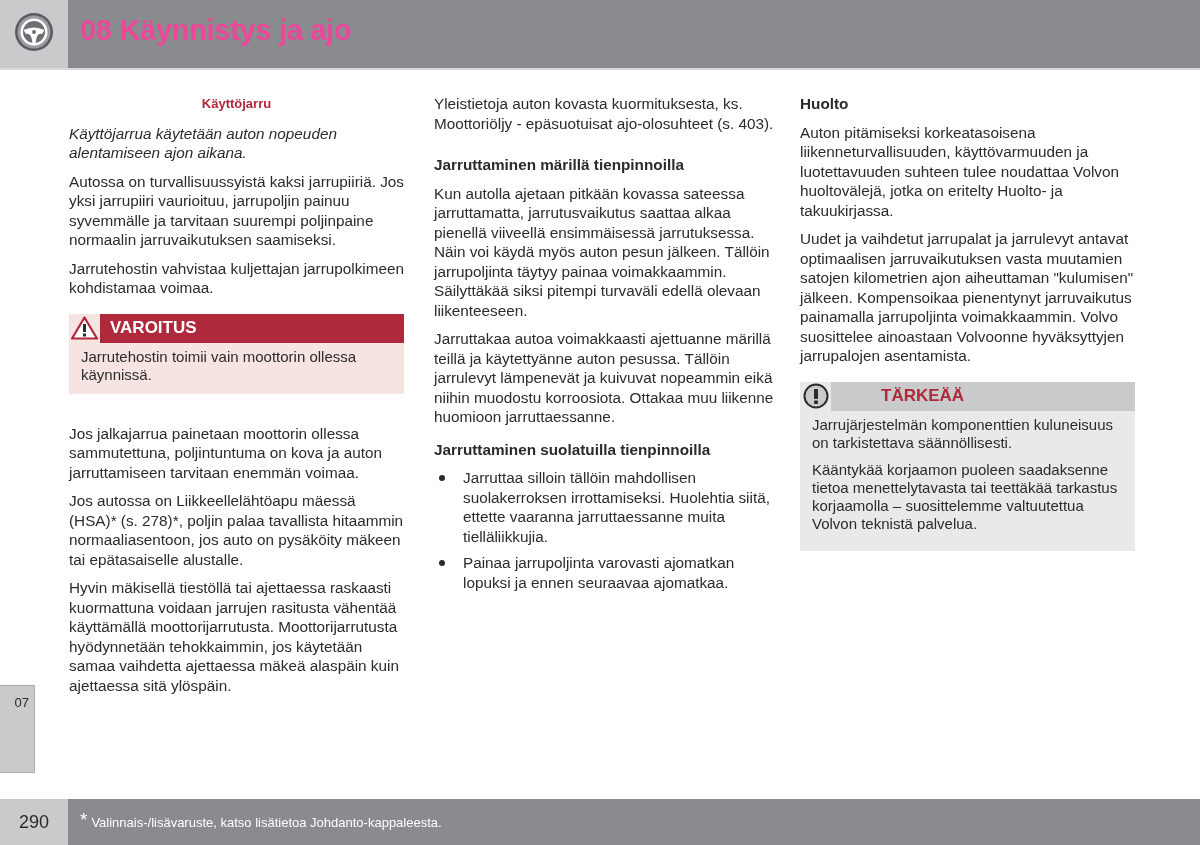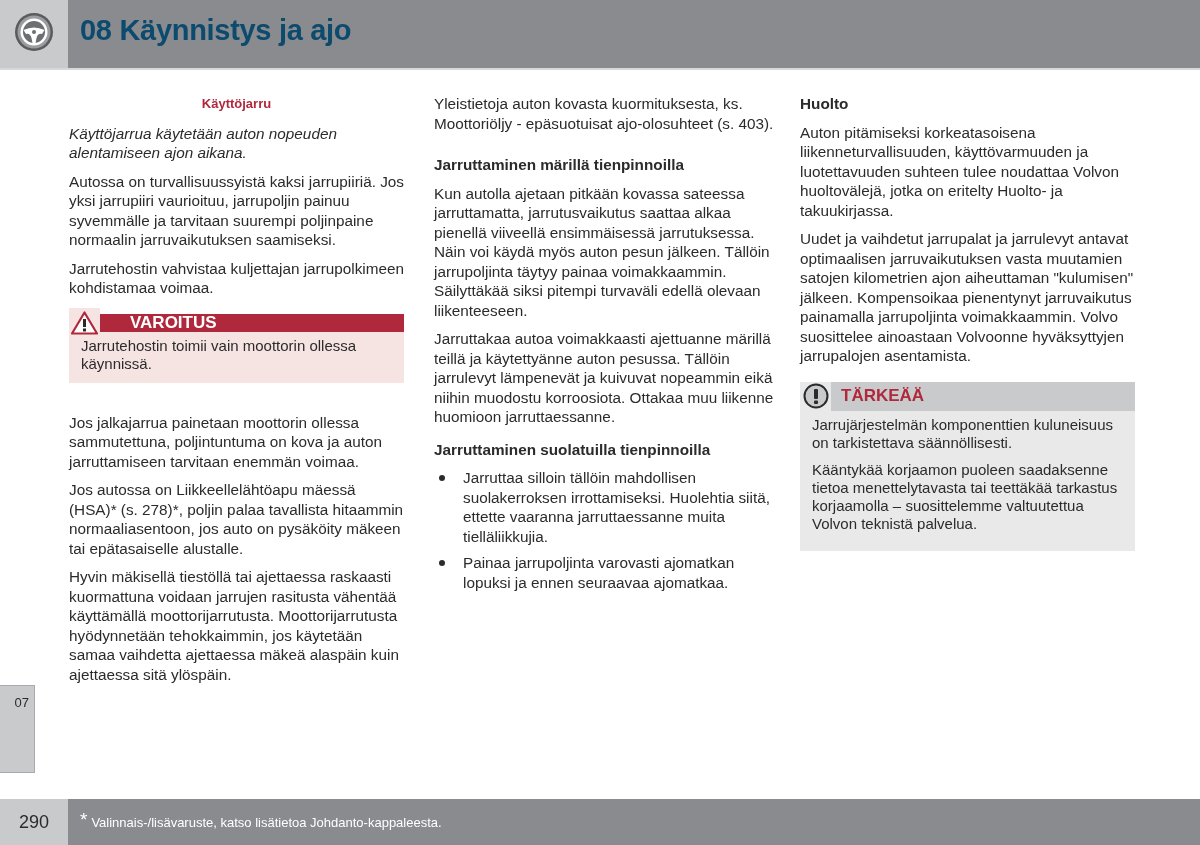--- a/index.html
+++ b/index.html
@@ -13,51 +13,51 @@
       position: absolute; left: 0; top: 0; width: 68px; height: 68px;
       background: #c9cacc;
       display: flex; align-items: center; justify-content: center;
     }
     .header-bar {
       position: absolute; left: 68px; top: 0; width: 1132px; height: 68px;
       background: #8a8b8f;
     }
     .header-title {
       position: absolute; left: 80px; top: 14px;
-      font-size: 29px; font-weight: bold; color: #0c4a6e; letter-spacing: -0.3px;
+      font-size: 29px; font-weight: bold; color: #ec4899; letter-spacing: -0.3px;
       white-space: nowrap;
     }
     .header-rule {
       position: absolute; left: 0; top: 68px; width: 1200px; height: 2px; background: #d7d8da;
     }
     .col { position: absolute; top: 94px; font-size: 15.3px; line-height: 19.5px; }
     .col p { margin: 0 0 9px 0; }
     .col1 { left: 69px; width: 335px; }
     .col2 { left: 434px; width: 340px; }
     .col3 { left: 800px; width: 335px; }
     .sec-title-red { color: #b0283b; font-weight: bold; font-size: 13px; margin: 0 0 10px 0; text-align: center; }
     .lead { font-style: italic; margin: 0 0 12px 0; }
     .sub-title { font-weight: bold; margin: 0; }
     .after-sub { margin-top: 0 !important; }
 
     .warn-box { background: #f6e4e2; margin: 16px 0 30px 0; }
     .warn-head {
       background: #b0283b; color: #fff; font-weight: bold; font-size: 17px;
-      height: 18px; display: flex; align-items: center; position: relative; gap: 20px;
+      height: 29px; display: flex; align-items: center; position: relative;
     }
     .warn-icon-wrap {
       width: 31px; height: 29px; background: #f6e4e2; display: flex;
       align-items: center; justify-content: center; margin-right: 10px;
     }
     .warn-body { padding: 5px 12px 10px 12px; font-size: 15px; line-height: 18px; }
 
     .imp-box { background: #e9e9ea; margin: 16px 0 0 0; }
     .imp-head {
       background: #c9cacc; color: #b0283b; font-weight: bold; font-size: 17px;
-      height: 29px; display: flex; align-items: center;
+      height: 29px; display: flex; align-items: center; gap: 40px;
     }
     .imp-icon-wrap {
       width: 31px; height: 29px; background: #e9e9ea; display: flex;
       align-items: center; justify-content: center; margin-right: 10px;
     }
     .imp-body { padding: 5px 12px 10px 12px; font-size: 15px; line-height: 18px; }
     .imp-body p { margin: 0 0 9px 0; }
     .imp-body p:last-child { margin-bottom: 8px; }
 
     ul.bullets { list-style: none; padding: 0; margin: 9px 0 0 0; }

